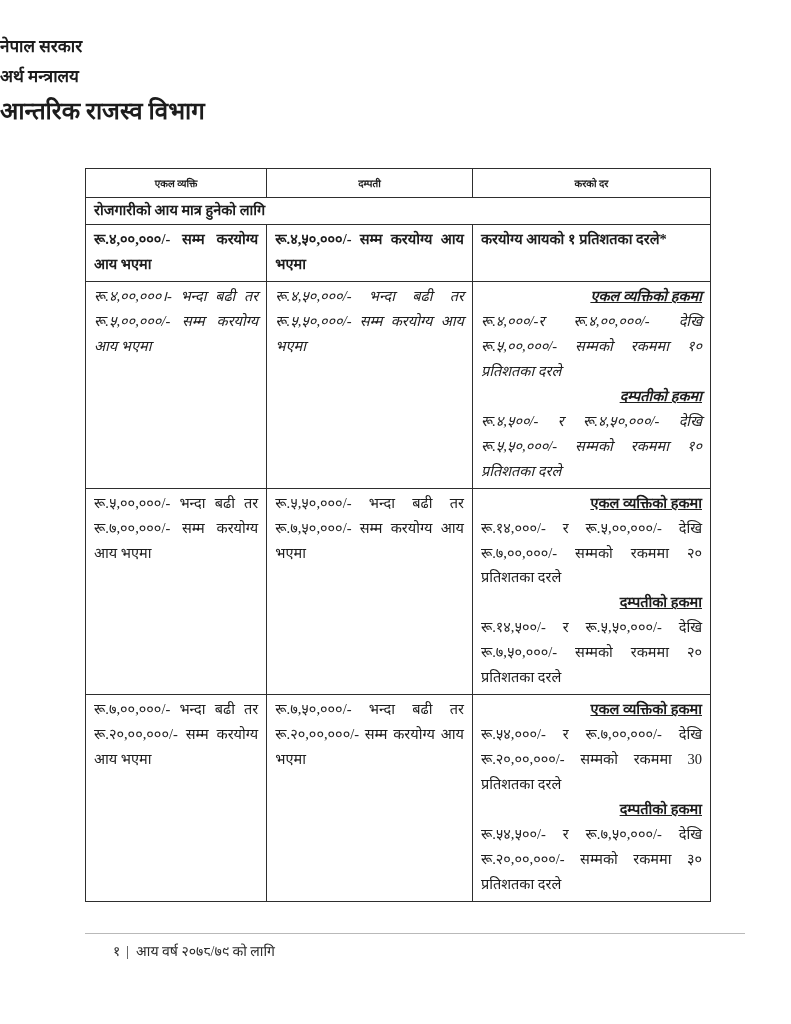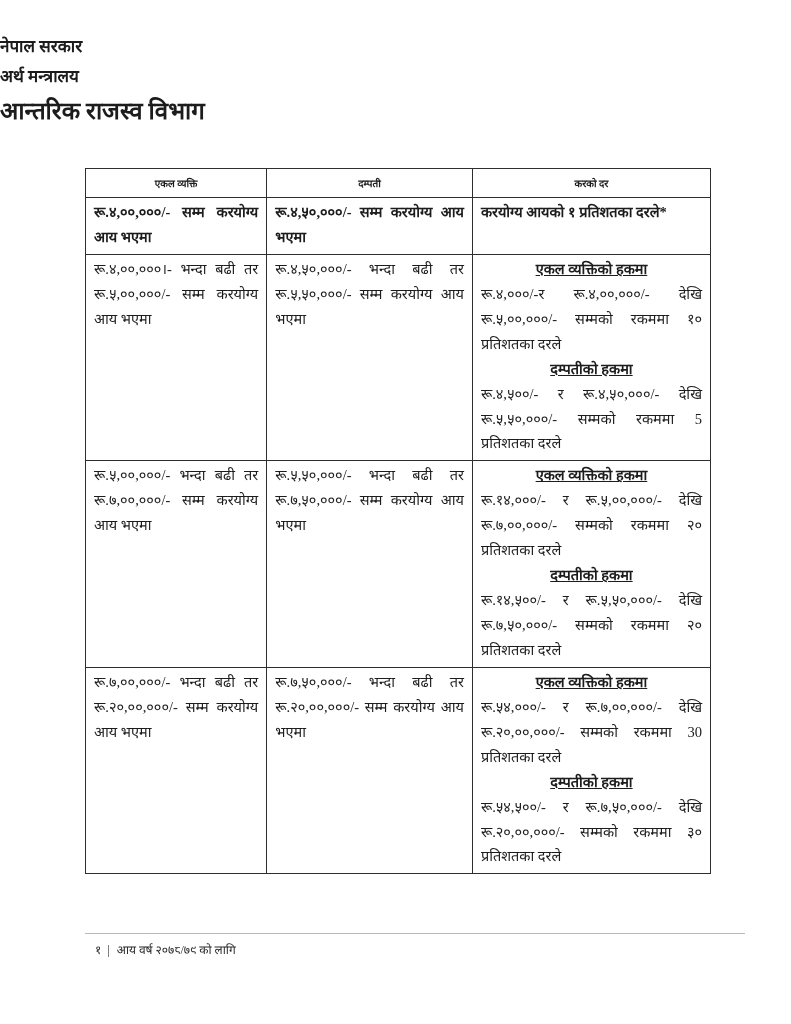--- a/index.html
+++ b/index.html
@@ -64,42 +64,42 @@
     text-align: justify;
     line-height: 1.72;
   }
   td.section-cell {
     font-weight: bold;
     text-align: left !important;
     height: 20px;
     line-height: 1.4 !important;
   }
   tr.r1 td { height: 46px; font-weight: bold; }
-  tr.r2 td { height: 172px; }
+  tr.r2 td { height: 172px; font-style: italic; }
   tr.r3 td { height: 190px; }
   tr.r4 td { height: 188px; }
   tr.r5 td { height: 84px; }
   .rate-heading {
     font-weight: bold;
     text-decoration: underline;
-    text-align: center;
+    text-align: right;
   }
   .rate-text { text-align: justify; }
   .doc-footer-rule {
     position: absolute;
     left: 85px;
     top: 933px;
     width: 660px;
     border-top: 1px solid #b9b9b9;
   }
   .doc-footer {
     position: absolute;
-    left: 95px;
+    left: 113px;
     top: 941px;
-    font-size: 12px;
+    font-size: 14px;
     color: #2a2a2a;
     text-align: center;
   }
   .footer-sep {
     display: inline-block;
     margin: 0 7px 0 6px;
     color: #2a2a2a;
   }
 </style>
 </head>
@@ -118,37 +118,40 @@
       <col style="width:29%">
       <col style="width:32.9%">
       <col style="width:38.1%">
     </colgroup>
     <tbody>
         <tr>
       <th>एकल व्यक्ति</th>
       <th>दम्पती</th>
       <th>करको दर</th>
     </tr>
+    <tr>
+      <td class="section-cell" colspan="3">रोजगारीको आय मात्र हुनेको लागि</td>
+    </tr>
 
     <tr class="r1">
       <td>रू.४,००,०००/- सम्म करयोग्य आय भएमा</td>
       <td>रू.४,५०,०००/- सम्म करयोग्य आय भएमा</td>
       <td>
         <div class="rate-text">करयोग्य आयको १ प्रतिशतका दरले*</div>
       </td>
     </tr>
 
     <tr class="r2">
       <td>रू.४,००,०००।- भन्दा बढी तर रू.५,००,०००/- सम्म करयोग्य आय भएमा</td>
       <td>रू.४,५०,०००/- भन्दा बढी तर रू.५,५०,०००/- सम्म करयोग्य आय भएमा</td>
       <td>
         <div class="rate-heading">एकल व्यक्तिको हकमा</div>
         <div class="rate-text">रू.४,०००/-र रू.४,००,०००/- देखि रू.५,००,०००/- सम्मको रकममा १० प्रतिशतका दरले</div>
         <div class="rate-heading">दम्पतीको हकमा</div>
-        <div class="rate-text">रू.४,५००/- र रू.४,५०,०००/- देखि रू.५,५०,०००/- सम्मको रकममा 5 प्रतिशतका दरले</div>
+        <div class="rate-text">रू.४,५००/- र रू.४,५०,०००/- देखि रू.५,५०,०००/- सम्मको रकममा १० प्रतिशतका दरले</div>
       </td>
     </tr>
 
     <tr class="r3">
       <td>रू.५,००,०००/- भन्दा बढी तर रू.७,००,०००/- सम्म करयोग्य आय भएमा</td>
       <td>रू.५,५०,०००/- भन्दा बढी तर रू.७,५०,०००/- सम्म करयोग्य आय भएमा</td>
       <td>
         <div class="rate-heading">एकल व्यक्तिको हकमा</div>
         <div class="rate-text">रू.१४,०००/- र रू.५,००,०००/- देखि रू.७,००,०००/- सम्मको रकममा २० प्रतिशतका दरले</div>
         <div class="rate-heading">दम्पतीको हकमा</div>

